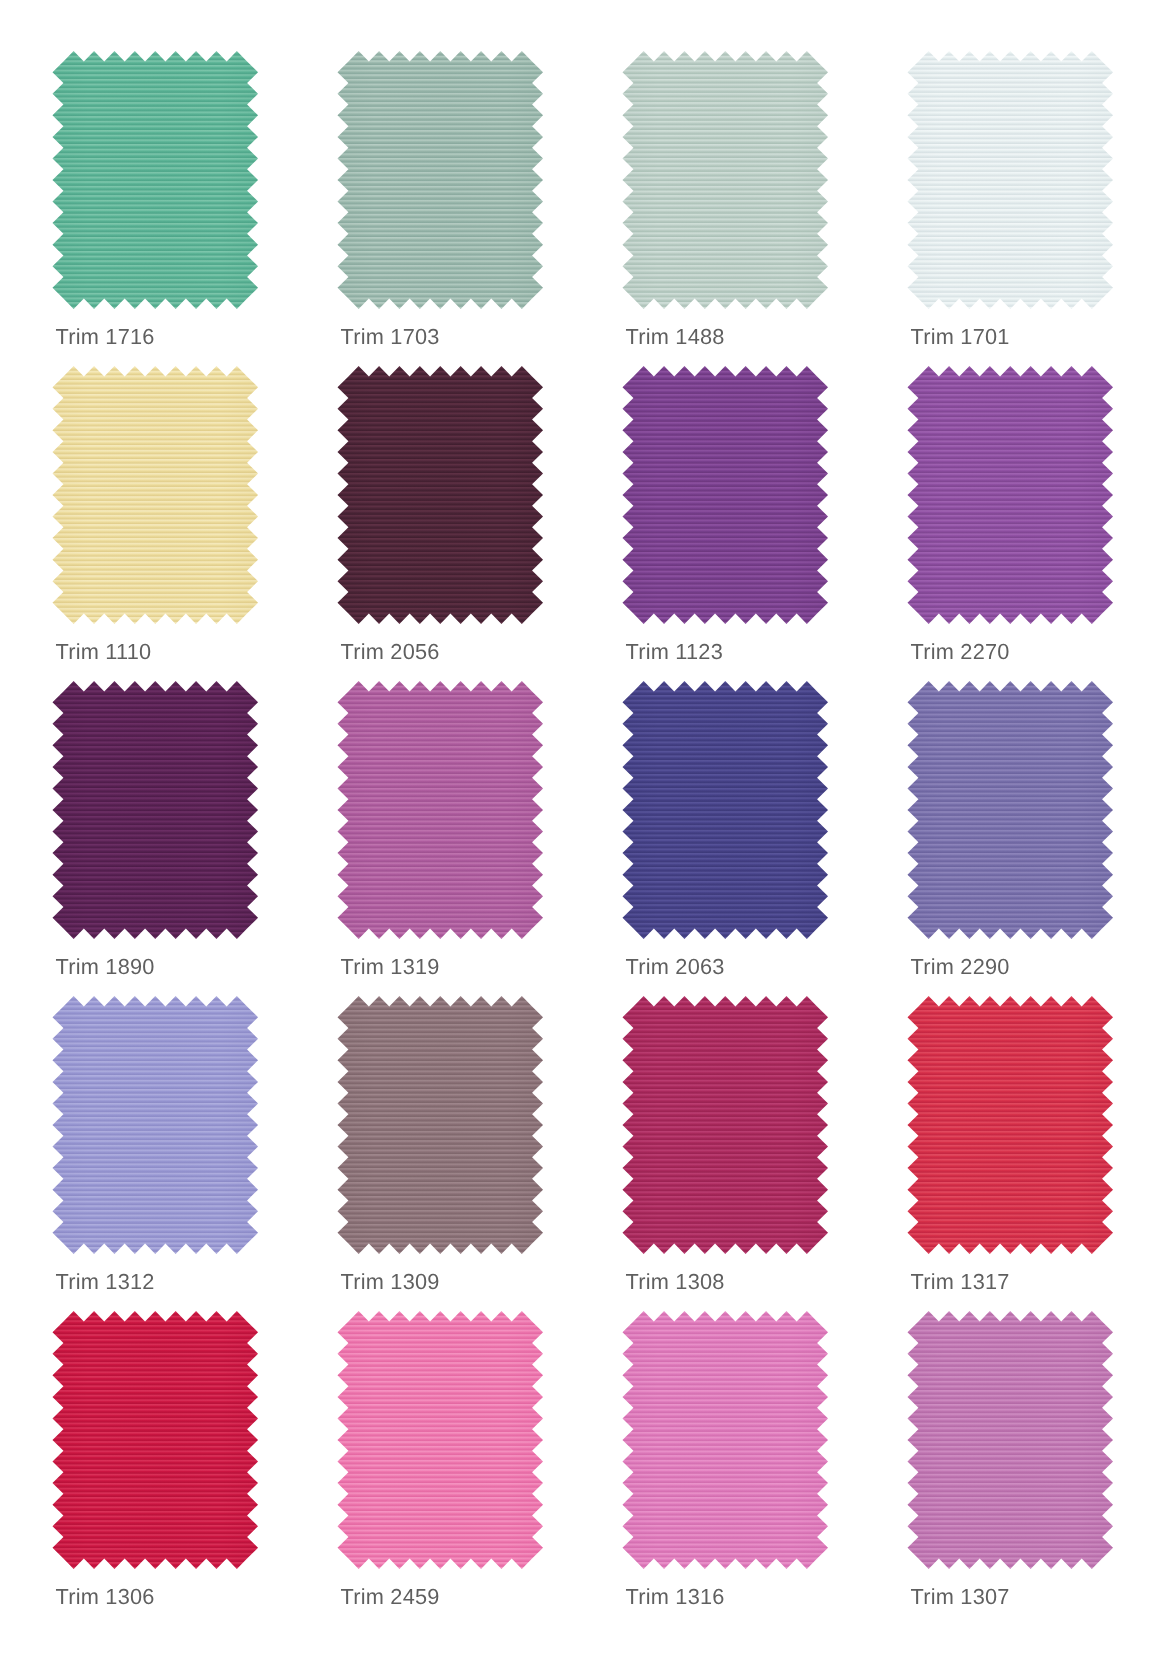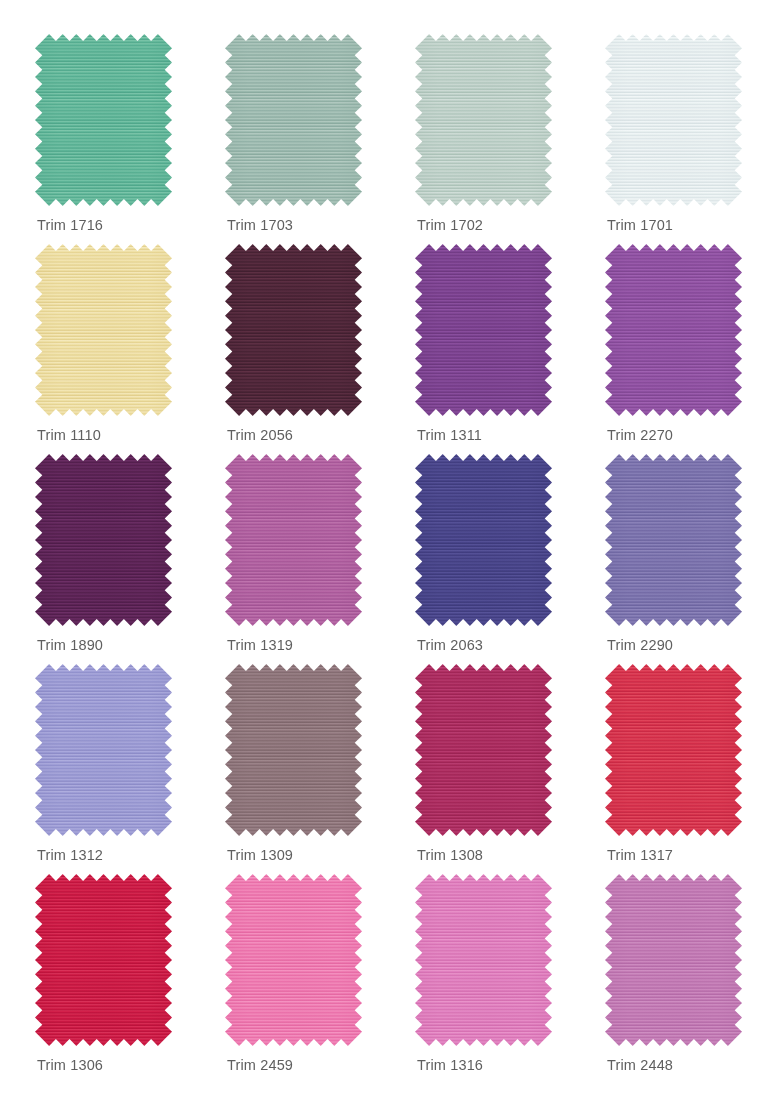--- a/index.html
+++ b/index.html
@@ -138,21 +138,21 @@
                 <stop offset="55%" stop-color="#a6bcb3" stop-opacity="0.05"></stop>
                 <stop offset="82%" stop-color="#a6bcb3" stop-opacity="0"></stop>
                 <stop offset="100%" stop-color="#a6bcb3" stop-opacity="0.18"></stop>
               </linearGradient>
             </defs>
             <path d="M7.30,7.00 L14.10,0.00 L20.90,7.00 L27.70,0.00 L34.50,7.00 L41.30,0.00 L48.10,7.00 L54.90,0.00 L61.70,7.00 L68.50,0.00 L75.30,7.00 L82.10,0.00 L88.90,7.00 L95.70,0.00 L102.50,7.00 L109.30,0.00 L116.10,7.00 L122.90,0.00 L129.70,7.00 L129.70,7.00 L137.00,14.18 L129.70,21.36 L137.00,28.55 L129.70,35.73 L137.00,42.91 L129.70,50.09 L137.00,57.27 L129.70,64.45 L137.00,71.64 L129.70,78.82 L137.00,86.00 L129.70,93.18 L137.00,100.36 L129.70,107.55 L137.00,114.73 L129.70,121.91 L137.00,129.09 L129.70,136.27 L137.00,143.45 L129.70,150.64 L137.00,157.82 L129.70,165.00 L129.70,165.00 L122.90,172.00 L116.10,165.00 L109.30,172.00 L102.50,165.00 L95.70,172.00 L88.90,165.00 L82.10,172.00 L75.30,165.00 L68.50,172.00 L61.70,165.00 L54.90,172.00 L48.10,165.00 L41.30,172.00 L34.50,165.00 L27.70,172.00 L20.90,165.00 L14.10,172.00 L7.30,165.00 L7.30,165.00 L0.00,157.82 L7.30,150.64 L0.00,143.45 L7.30,136.27 L0.00,129.09 L7.30,121.91 L0.00,114.73 L7.30,107.55 L0.00,100.36 L7.30,93.18 L0.00,86.00 L7.30,78.82 L0.00,71.64 L7.30,64.45 L0.00,57.27 L7.30,50.09 L0.00,42.91 L7.30,35.73 L0.00,28.55 L7.30,21.36 L0.00,14.18 L7.30,7.00 Z" fill="url(#rib2)"></path>
             <path d="M7.30,7.00 L14.10,0.00 L20.90,7.00 L27.70,0.00 L34.50,7.00 L41.30,0.00 L48.10,7.00 L54.90,0.00 L61.70,7.00 L68.50,0.00 L75.30,7.00 L82.10,0.00 L88.90,7.00 L95.70,0.00 L102.50,7.00 L109.30,0.00 L116.10,7.00 L122.90,0.00 L129.70,7.00 L129.70,7.00 L137.00,14.18 L129.70,21.36 L137.00,28.55 L129.70,35.73 L137.00,42.91 L129.70,50.09 L137.00,57.27 L129.70,64.45 L137.00,71.64 L129.70,78.82 L137.00,86.00 L129.70,93.18 L137.00,100.36 L129.70,107.55 L137.00,114.73 L129.70,121.91 L137.00,129.09 L129.70,136.27 L137.00,143.45 L129.70,150.64 L137.00,157.82 L129.70,165.00 L129.70,165.00 L122.90,172.00 L116.10,165.00 L109.30,172.00 L102.50,165.00 L95.70,172.00 L88.90,165.00 L82.10,172.00 L75.30,165.00 L68.50,172.00 L61.70,165.00 L54.90,172.00 L48.10,165.00 L41.30,172.00 L34.50,165.00 L27.70,172.00 L20.90,165.00 L14.10,172.00 L7.30,165.00 L7.30,165.00 L0.00,157.82 L7.30,150.64 L0.00,143.45 L7.30,136.27 L0.00,129.09 L7.30,121.91 L0.00,114.73 L7.30,107.55 L0.00,100.36 L7.30,93.18 L0.00,86.00 L7.30,78.82 L0.00,71.64 L7.30,64.45 L0.00,57.27 L7.30,50.09 L0.00,42.91 L7.30,35.73 L0.00,28.55 L7.30,21.36 L0.00,14.18 L7.30,7.00 Z" fill="url(#shade2)"></path>
           </svg>
         </div>
       </div>
-      <div class="swatch-label">Trim 1702</div>
+      <div class="swatch-label">Trim 1488</div>
     </div>
     <div class="swatch-cell">
       <div class="chip-wrap">
         <div class="chip">
           <svg viewBox="0 0 137 172" width="137" height="172">
             <defs>
               <pattern id="rib3" width="6" height="3.1" patternUnits="userSpaceOnUse">
                 <rect width="6" height="3.1" fill="#e6eeef"></rect>
                 <rect width="6" height="1.05" y="0" fill="#f5f9fa" opacity="0.75"></rect>
                 <rect width="6" height="1.0" y="2.1" fill="#d2dee0" opacity="0.7"></rect>
@@ -238,21 +238,21 @@
                 <stop offset="55%" stop-color="#683579" stop-opacity="0.05"></stop>
                 <stop offset="82%" stop-color="#683579" stop-opacity="0"></stop>
                 <stop offset="100%" stop-color="#683579" stop-opacity="0.18"></stop>
               </linearGradient>
             </defs>
             <path d="M7.30,7.00 L14.10,0.00 L20.90,7.00 L27.70,0.00 L34.50,7.00 L41.30,0.00 L48.10,7.00 L54.90,0.00 L61.70,7.00 L68.50,0.00 L75.30,7.00 L82.10,0.00 L88.90,7.00 L95.70,0.00 L102.50,7.00 L109.30,0.00 L116.10,7.00 L122.90,0.00 L129.70,7.00 L129.70,7.00 L137.00,14.18 L129.70,21.36 L137.00,28.55 L129.70,35.73 L137.00,42.91 L129.70,50.09 L137.00,57.27 L129.70,64.45 L137.00,71.64 L129.70,78.82 L137.00,86.00 L129.70,93.18 L137.00,100.36 L129.70,107.55 L137.00,114.73 L129.70,121.91 L137.00,129.09 L129.70,136.27 L137.00,143.45 L129.70,150.64 L137.00,157.82 L129.70,165.00 L129.70,165.00 L122.90,172.00 L116.10,165.00 L109.30,172.00 L102.50,165.00 L95.70,172.00 L88.90,165.00 L82.10,172.00 L75.30,165.00 L68.50,172.00 L61.70,165.00 L54.90,172.00 L48.10,165.00 L41.30,172.00 L34.50,165.00 L27.70,172.00 L20.90,165.00 L14.10,172.00 L7.30,165.00 L7.30,165.00 L0.00,157.82 L7.30,150.64 L0.00,143.45 L7.30,136.27 L0.00,129.09 L7.30,121.91 L0.00,114.73 L7.30,107.55 L0.00,100.36 L7.30,93.18 L0.00,86.00 L7.30,78.82 L0.00,71.64 L7.30,64.45 L0.00,57.27 L7.30,50.09 L0.00,42.91 L7.30,35.73 L0.00,28.55 L7.30,21.36 L0.00,14.18 L7.30,7.00 Z" fill="url(#rib6)"></path>
             <path d="M7.30,7.00 L14.10,0.00 L20.90,7.00 L27.70,0.00 L34.50,7.00 L41.30,0.00 L48.10,7.00 L54.90,0.00 L61.70,7.00 L68.50,0.00 L75.30,7.00 L82.10,0.00 L88.90,7.00 L95.70,0.00 L102.50,7.00 L109.30,0.00 L116.10,7.00 L122.90,0.00 L129.70,7.00 L129.70,7.00 L137.00,14.18 L129.70,21.36 L137.00,28.55 L129.70,35.73 L137.00,42.91 L129.70,50.09 L137.00,57.27 L129.70,64.45 L137.00,71.64 L129.70,78.82 L137.00,86.00 L129.70,93.18 L137.00,100.36 L129.70,107.55 L137.00,114.73 L129.70,121.91 L137.00,129.09 L129.70,136.27 L137.00,143.45 L129.70,150.64 L137.00,157.82 L129.70,165.00 L129.70,165.00 L122.90,172.00 L116.10,165.00 L109.30,172.00 L102.50,165.00 L95.70,172.00 L88.90,165.00 L82.10,172.00 L75.30,165.00 L68.50,172.00 L61.70,165.00 L54.90,172.00 L48.10,165.00 L41.30,172.00 L34.50,165.00 L27.70,172.00 L20.90,165.00 L14.10,172.00 L7.30,165.00 L7.30,165.00 L0.00,157.82 L7.30,150.64 L0.00,143.45 L7.30,136.27 L0.00,129.09 L7.30,121.91 L0.00,114.73 L7.30,107.55 L0.00,100.36 L7.30,93.18 L0.00,86.00 L7.30,78.82 L0.00,71.64 L7.30,64.45 L0.00,57.27 L7.30,50.09 L0.00,42.91 L7.30,35.73 L0.00,28.55 L7.30,21.36 L0.00,14.18 L7.30,7.00 Z" fill="url(#shade6)"></path>
           </svg>
         </div>
       </div>
-      <div class="swatch-label">Trim 1311</div>
+      <div class="swatch-label">Trim 1123</div>
     </div>
     <div class="swatch-cell">
       <div class="chip-wrap">
         <div class="chip">
           <svg viewBox="0 0 137 172" width="137" height="172">
             <defs>
               <pattern id="rib7" width="6" height="3.1" patternUnits="userSpaceOnUse">
                 <rect width="6" height="3.1" fill="#8f4fa2"></rect>
                 <rect width="6" height="1.05" y="0" fill="#a568b6" opacity="0.75"></rect>
                 <rect width="6" height="1.0" y="2.1" fill="#7a428c" opacity="0.7"></rect>
@@ -563,15 +563,15 @@
                 <stop offset="55%" stop-color="#b066a3" stop-opacity="0.05"></stop>
                 <stop offset="82%" stop-color="#b066a3" stop-opacity="0"></stop>
                 <stop offset="100%" stop-color="#b066a3" stop-opacity="0.18"></stop>
               </linearGradient>
             </defs>
             <path d="M7.30,7.00 L14.10,0.00 L20.90,7.00 L27.70,0.00 L34.50,7.00 L41.30,0.00 L48.10,7.00 L54.90,0.00 L61.70,7.00 L68.50,0.00 L75.30,7.00 L82.10,0.00 L88.90,7.00 L95.70,0.00 L102.50,7.00 L109.30,0.00 L116.10,7.00 L122.90,0.00 L129.70,7.00 L129.70,7.00 L137.00,14.18 L129.70,21.36 L137.00,28.55 L129.70,35.73 L137.00,42.91 L129.70,50.09 L137.00,57.27 L129.70,64.45 L137.00,71.64 L129.70,78.82 L137.00,86.00 L129.70,93.18 L137.00,100.36 L129.70,107.55 L137.00,114.73 L129.70,121.91 L137.00,129.09 L129.70,136.27 L137.00,143.45 L129.70,150.64 L137.00,157.82 L129.70,165.00 L129.70,165.00 L122.90,172.00 L116.10,165.00 L109.30,172.00 L102.50,165.00 L95.70,172.00 L88.90,165.00 L82.10,172.00 L75.30,165.00 L68.50,172.00 L61.70,165.00 L54.90,172.00 L48.10,165.00 L41.30,172.00 L34.50,165.00 L27.70,172.00 L20.90,165.00 L14.10,172.00 L7.30,165.00 L7.30,165.00 L0.00,157.82 L7.30,150.64 L0.00,143.45 L7.30,136.27 L0.00,129.09 L7.30,121.91 L0.00,114.73 L7.30,107.55 L0.00,100.36 L7.30,93.18 L0.00,86.00 L7.30,78.82 L0.00,71.64 L7.30,64.45 L0.00,57.27 L7.30,50.09 L0.00,42.91 L7.30,35.73 L0.00,28.55 L7.30,21.36 L0.00,14.18 L7.30,7.00 Z" fill="url(#rib19)"></path>
             <path d="M7.30,7.00 L14.10,0.00 L20.90,7.00 L27.70,0.00 L34.50,7.00 L41.30,0.00 L48.10,7.00 L54.90,0.00 L61.70,7.00 L68.50,0.00 L75.30,7.00 L82.10,0.00 L88.90,7.00 L95.70,0.00 L102.50,7.00 L109.30,0.00 L116.10,7.00 L122.90,0.00 L129.70,7.00 L129.70,7.00 L137.00,14.18 L129.70,21.36 L137.00,28.55 L129.70,35.73 L137.00,42.91 L129.70,50.09 L137.00,57.27 L129.70,64.45 L137.00,71.64 L129.70,78.82 L137.00,86.00 L129.70,93.18 L137.00,100.36 L129.70,107.55 L137.00,114.73 L129.70,121.91 L137.00,129.09 L129.70,136.27 L137.00,143.45 L129.70,150.64 L137.00,157.82 L129.70,165.00 L129.70,165.00 L122.90,172.00 L116.10,165.00 L109.30,172.00 L102.50,165.00 L95.70,172.00 L88.90,165.00 L82.10,172.00 L75.30,165.00 L68.50,172.00 L61.70,165.00 L54.90,172.00 L48.10,165.00 L41.30,172.00 L34.50,165.00 L27.70,172.00 L20.90,165.00 L14.10,172.00 L7.30,165.00 L7.30,165.00 L0.00,157.82 L7.30,150.64 L0.00,143.45 L7.30,136.27 L0.00,129.09 L7.30,121.91 L0.00,114.73 L7.30,107.55 L0.00,100.36 L7.30,93.18 L0.00,86.00 L7.30,78.82 L0.00,71.64 L7.30,64.45 L0.00,57.27 L7.30,50.09 L0.00,42.91 L7.30,35.73 L0.00,28.55 L7.30,21.36 L0.00,14.18 L7.30,7.00 Z" fill="url(#shade19)"></path>
           </svg>
         </div>
       </div>
-      <div class="swatch-label">Trim 2448</div>
+      <div class="swatch-label">Trim 1307</div>
     </div>
   </div>
 
 </body></html>

